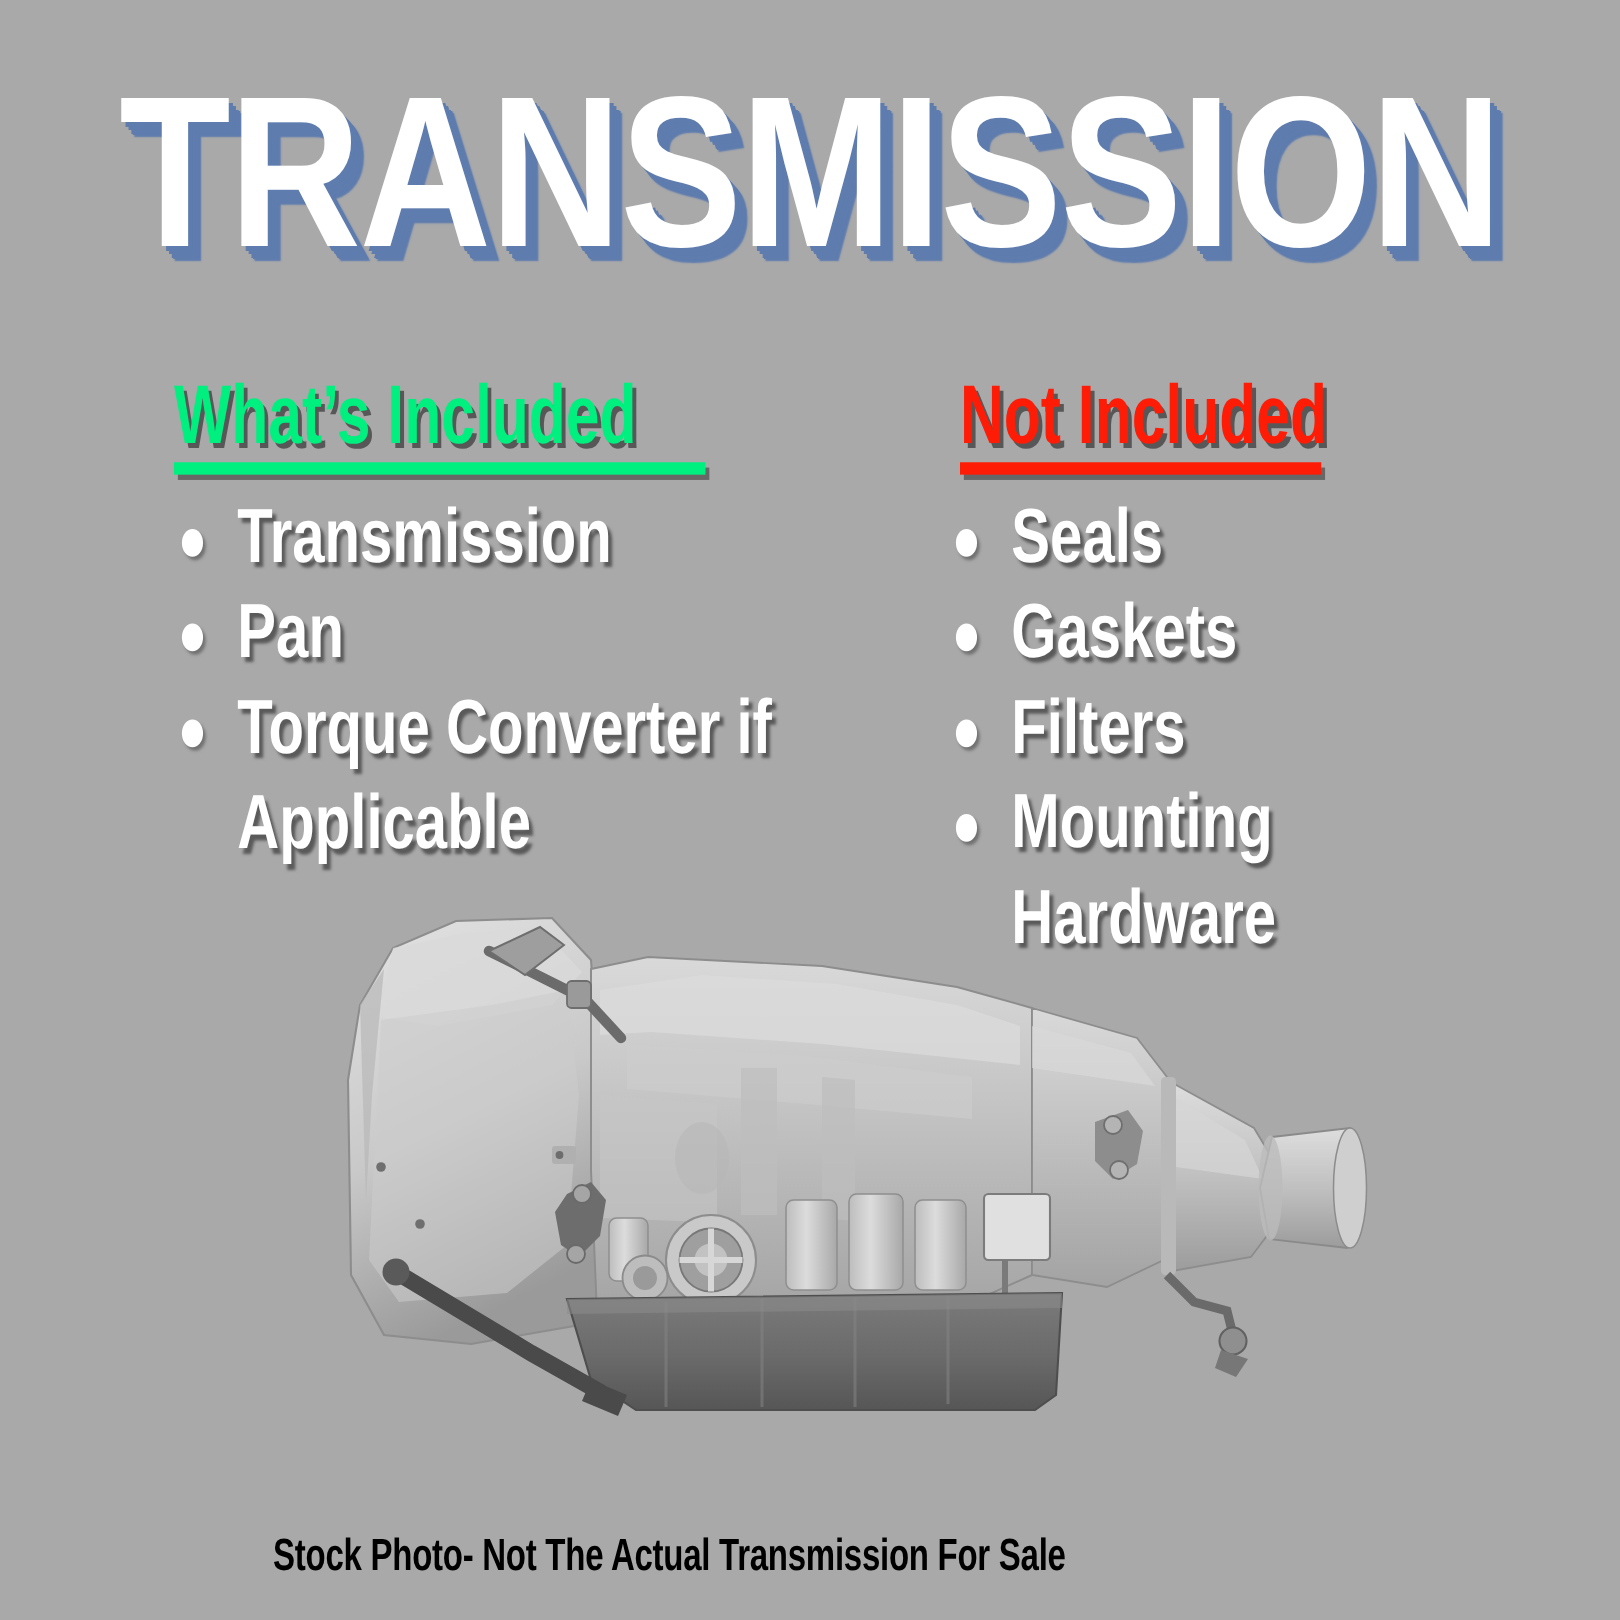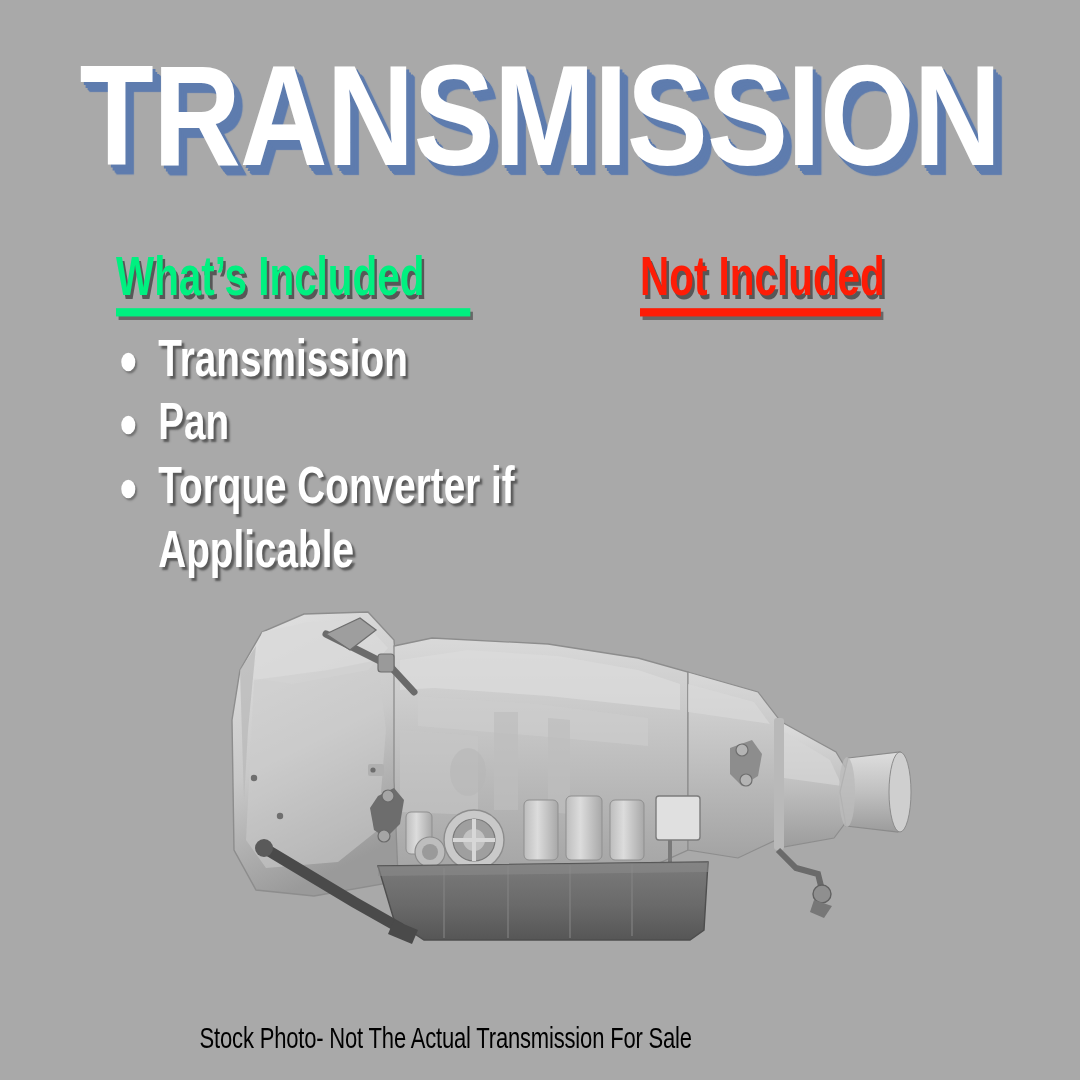--- a/index.html
+++ b/index.html
@@ -129,21 +129,21 @@
 
   
   #footer {
     position: absolute;
     left: 0;
     top: 1023px;
     width: 892px;
     text-align: center;
     color: #000000;
     font-family: "Liberation Sans", sans-serif;
-    font-weight: normal;
+    font-weight: bold;
     font-size: 25px;
     letter-spacing: -0.2px;
     white-space: nowrap;
   }
   #footer span {
     display: inline-block;
     transform: scaleX(0.88) scaleY(1.2);
   }
 </style>
 </head>
@@ -162,20 +162,26 @@
     <span>Not Included</span>
     <span class="ul"></span>
   </div>
 
   <ul class="bullet-list" id="list-included">
     <li>Transmission</li>
     <li>Pan</li>
     <li>Torque Converter if Applicable</li>
   </ul>
 
+  <ul class="bullet-list" id="list-excluded">
+    <li>Seals</li>
+    <li>Gaskets</li>
+    <li>Filters</li>
+    <li>Mounting Hardware</li>
+  </ul>
 
   <div id="photo">
     <svg viewBox="0 0 706 345" xmlns="http://www.w3.org/2000/svg">
       <defs>
         <linearGradient id="gcase" x1="0" y1="0" x2="0" y2="1">
           <stop offset="0%" stop-color="#d9d9d9"></stop>
           <stop offset="40%" stop-color="#c4c4c4"></stop>
           <stop offset="100%" stop-color="#a3a3a3"></stop>
         </linearGradient>
         <linearGradient id="gbell" x1="0" y1="0" x2="0.3" y2="1">

